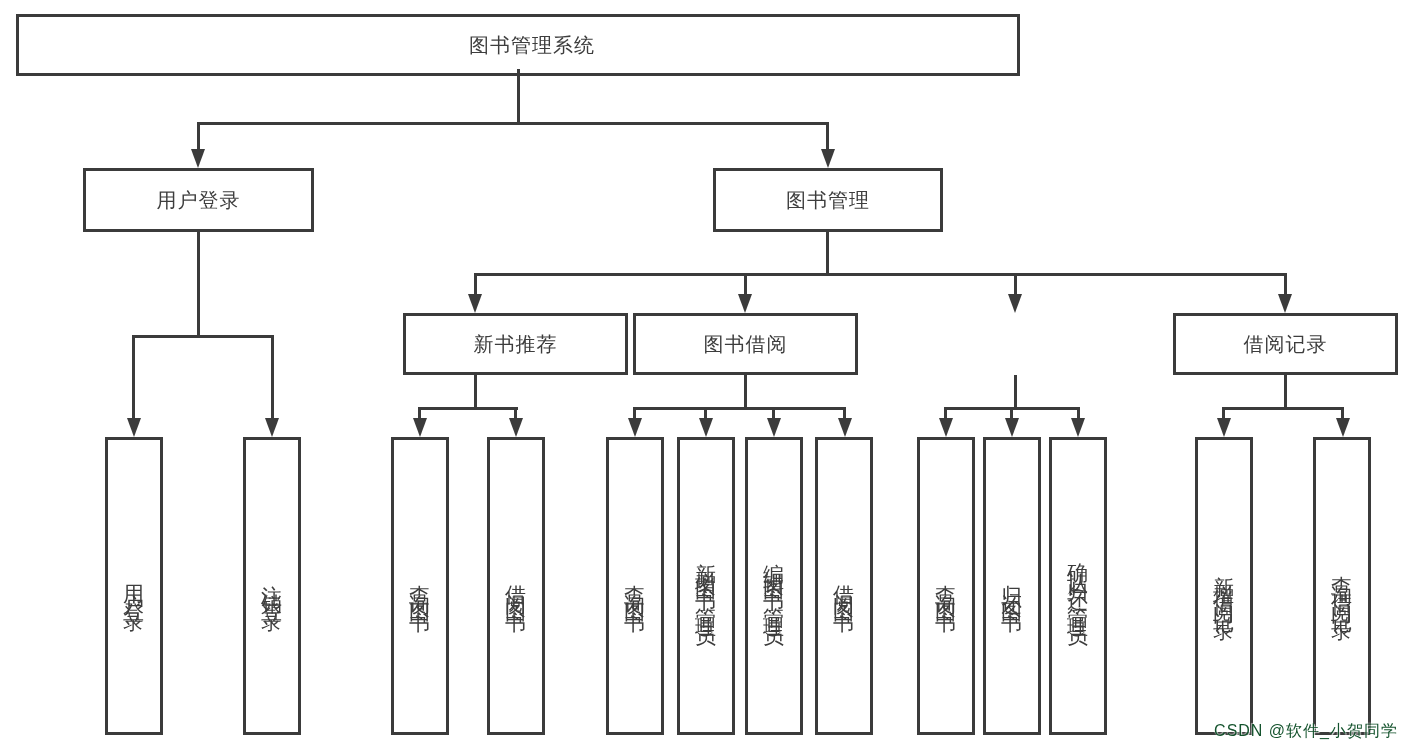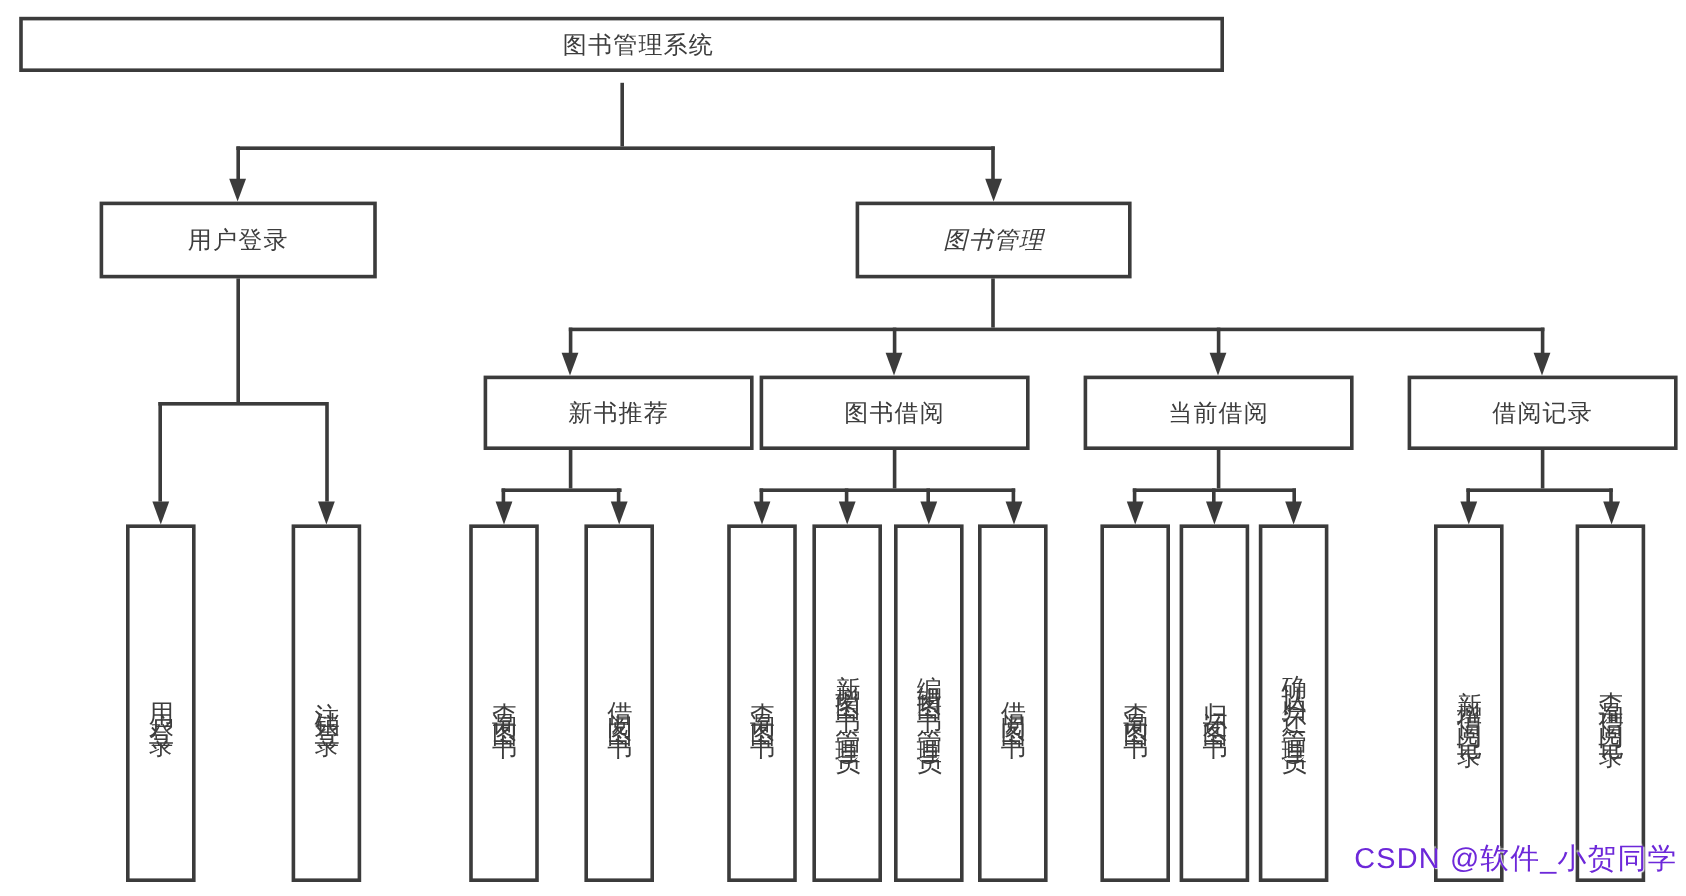--- a/index.html
+++ b/index.html
@@ -30,38 +30,37 @@
   }
   
   .ln{position:absolute;background:var(--line);}
   
   .ah{
     position:absolute;width:0;height:0;
     border-left:7px solid transparent;border-right:7px solid transparent;
     border-top:19px solid var(--line);
   }
   .watermark{
-    position:absolute;right:7px;bottom:16px;font-size:24px;
-    color:#6d28d9;letter-spacing:1px;
+    position:absolute;right:7px;bottom:5px;font-size:16px;
+    color:#14532d;letter-spacing:1px;
     text-shadow:1px 1px 1px rgba(255,255,255,.95), -1px -1px 1px rgba(255,255,255,.6);
   }
 </style>
 </head>
 <body>
 
 <div class="stage">
 
-  <div class="box" style="left:16px;top:14px;width:1004px;height:46px;padding-left:28px;">图书管理系统</div>
+  <div class="box" style="left:16px;top:14px;width:1004px;height:62px;padding-left:28px;">图书管理系统</div>
 
   <div class="box" style="left:83px;top:168px;width:231px;height:64px;">用户登录</div>
-  <div class="box" style="left:713px;top:168px;width:230px;height:64px;font-style:italic;">图书管理</div>
+  <div class="box" style="left:713px;top:168px;width:230px;height:64px;">图书管理</div>
 
   <div class="box" style="left:363px;top:313px;width:225px;height:62px;margin-left:40px;">新书推荐</div>
   <div class="box" style="left:633px;top:313px;width:225px;height:62px;">图书借阅</div>
-  <div class="box" style="left:903px;top:313px;width:225px;height:62px;">当前借阅</div>
   <div class="box" style="left:1173px;top:313px;width:225px;height:62px;text-align:right;">借阅记录</div>
 
   <div class="vbox" style="left:105px;">用户登录</div>
   <div class="vbox" style="left:243px;">注销登录</div>
 
   <div class="vbox" style="left:391px;">查询图书</div>
   <div class="vbox" style="left:487px;">借阅图书</div>
 
   <div class="vbox" style="left:606px;">查询图书</div>
   <div class="vbox" style="left:677px;">新增图书（管理员）</div>

